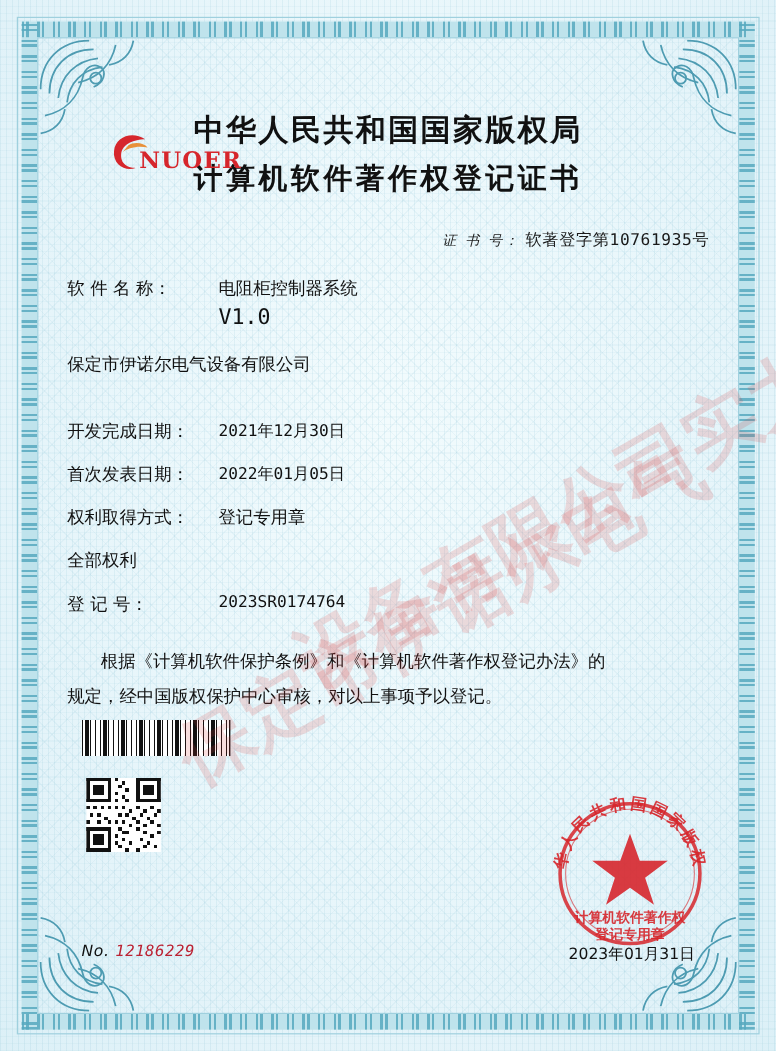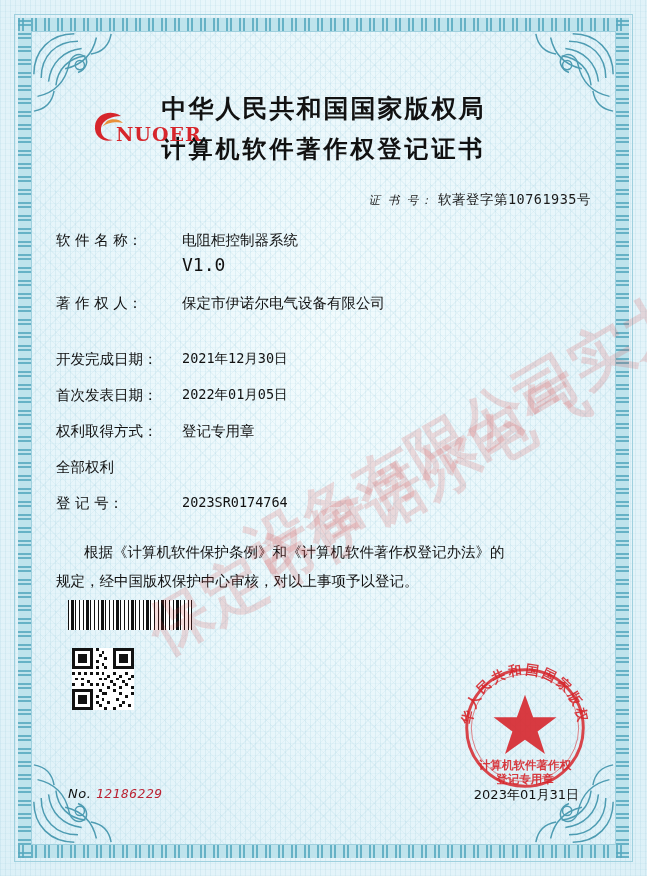--- a/index.html
+++ b/index.html
@@ -349,21 +349,20 @@
 
       <div class="frow">
         <div class="flabel">软 件 名 称：</div>
         <div class="fvalue">
           <span>电阻柜控制器系统</span>
           <span class="line2">V1.0</span>
         </div>
       </div>
 
       <div class="frow" style="margin-top:12px;">
-        <div class="flabel">著 作 权 人：</div>
         <div class="fvalue">保定市伊诺尔电气设备有限公司</div>
       </div>
 
       <div class="gap-lg"></div>
 
       <div class="frow compact">
         <div class="flabel">开发完成日期：</div>
         <div class="fvalue mono">2021年12月30日</div>
       </div>
 

